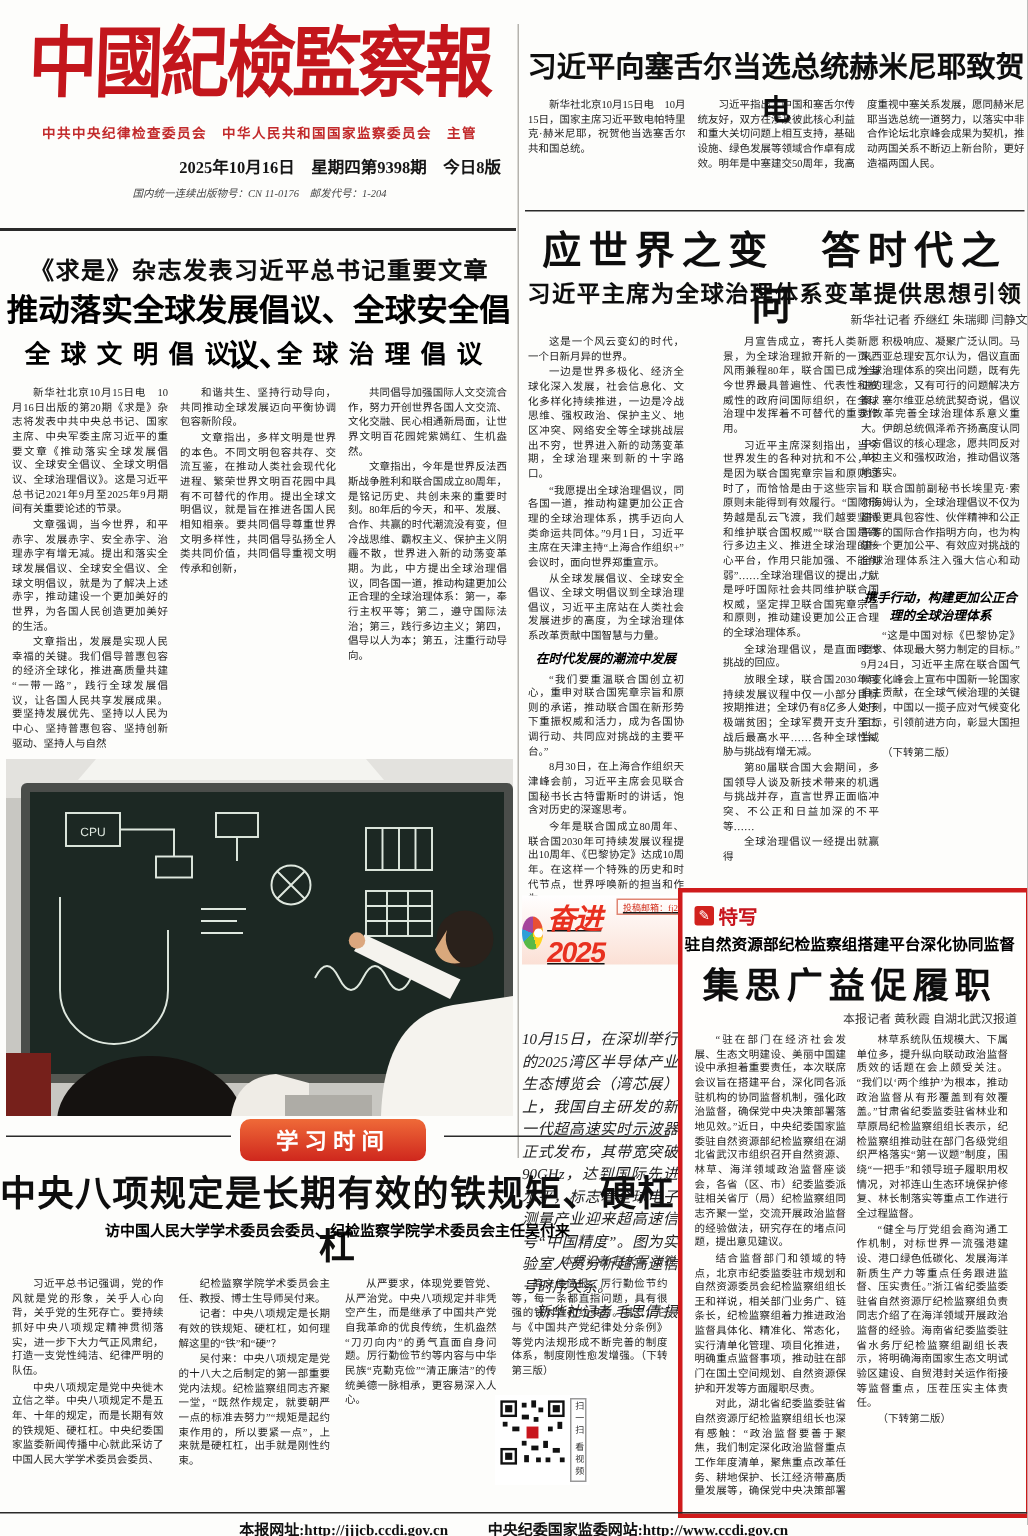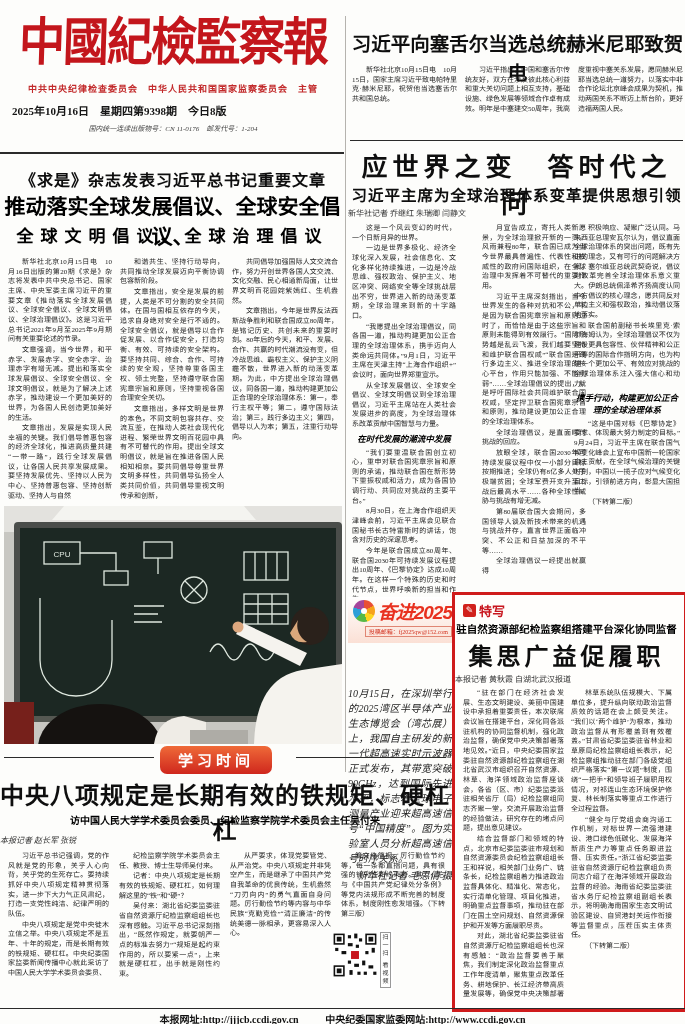--- a/index.html
+++ b/index.html
@@ -12,27 +12,27 @@
   .hline { position:absolute; height:1px; background:#2a2a2a; }
   .vline { position:absolute; width:1px; background:#b5b3ae; }
 
   
   .mast-title {
     font-weight:900; font-size:46px; line-height:1.35; text-align:center;
     color:#c3161c; letter-spacing:-2px; transform:scaleY(1.12) skewX(-2deg);
     font-family:"Liberation Serif", serif;
   }
   .mast-super { color:#c22a2b; font-size:9px; text-align:center; letter-spacing:1px; font-weight:bold; }
-  .mast-dateline { display:flex; justify-content:flex-start; font-size:11px; font-weight:bold; padding:0 6px; }
+  .mast-dateline { display:flex; justify-content:flex-end; font-size:11px; font-weight:bold; padding:0 6px; }
   .mast-pub { font-size:7px; font-style:italic; text-align:center; color:#444; }
 
   
   .h-serif-big { font-family:"Liberation Serif", serif; font-weight:900; text-align:center; color:#0e0e0e; }
   .h-sans-big  { font-family:"Liberation Sans", sans-serif; font-weight:900; text-align:center; color:#000; }
-  .byline { font-size:8px; text-align:left; color:#333; }
+  .byline { font-size:8px; text-align:right; color:#333; }
 
   
   .newscol {
     position:absolute; font-size:7px; line-height:1.38; color:#1c1c1c;
     text-align:justify; overflow:hidden; font-family:"Liberation Serif", serif;
   }
   .newscol p { margin:0 0 1px 0; text-indent:2em; }
   .col-subhead {
     font-family:"Liberation Sans", sans-serif; font-weight:bold; font-size:8.5px;
     text-align:center; text-indent:0; margin:4px 0 3px 0; color:#000;font-style:italic;
@@ -41,22 +41,22 @@
 
   
   .study-badge {
     position:absolute; background:linear-gradient(180deg,#ef6a38,#cf271d);
     color:#fff; font-family:"Liberation Sans", sans-serif; font-weight:bold;
     font-size:15px; letter-spacing:4px; text-align:center; border-radius:7px;
     padding:3px 0 4px 0;
   }
 
   
-  .fenjin-box { position:absolute; display:flex; flex-direction:column; align-items:flex-end;
-    background:linear-gradient(180deg,#ffffff,#fbe0d5); }
+  .fenjin-box { position:absolute; display:flex; flex-direction:row; align-items:flex-start;
+    background:linear-gradient(180deg,#ffffff,#fbe0d5);text-decoration:underline; }
   .fenjin-row { display:flex; align-items:center; gap:3px; }
   .pinwheel { width:22px; height:22px; border-radius:50%; position:relative;
     background:conic-gradient(#e94f35 0 60deg,#f7a21b 0 115deg,#ffd41e 0 165deg,#58b947 0 225deg,#2e9fd8 0 290deg,#a5459b 0 360deg); }
   .pinwheel::after { content:""; position:absolute; left:8px; top:8px; width:6px; height:6px; background:#fff; border-radius:50%; }
   .fenjin-title { font-family:"Liberation Sans", sans-serif; font-style:italic; font-weight:900;
     font-size:19px; color:#e8301f; letter-spacing:-1px; }
   .fenjin-note { font-size:6px; color:#d2311f; border:1px solid #e08573; padding:0 3px; margin-top:2px; white-space:nowrap; }
 
   
   .photo-caption { font-size:10px; font-style:italic; line-height:1.5; text-align:justify; color:#222; }
@@ -131,21 +131,20 @@
   <div class="abs h-serif-big" style="left:4px; top:167px; width:338px; font-size:16px; letter-spacing:1px;">《求是》杂志发表习近平总书记重要文章</div>
   <div class="abs h-sans-big" style="left:0; top:190px; width:345px; font-size:21px;">推动落实全球发展倡议、全球安全倡议、</div>
   <div class="abs h-sans-big" style="left:0; top:222px; width:345px; font-size:17px; letter-spacing:7px;">全球文明倡议、全球治理倡议</div>
   <div class="newscol" style="left:8px; top:258px; width:104px; height:244px;">
       <p>新华社北京10月15日电　10月16日出版的第20期《求是》杂志将发表中共中央总书记、国家主席、中央军委主席习近平的重要文章《推动落实全球发展倡议、全球安全倡议、全球文明倡议、全球治理倡议》。这是习近平总书记2021年9月至2025年9月期间有关重要论述的节录。</p>
       <p>文章强调，当今世界，和平赤字、发展赤字、安全赤字、治理赤字有增无减。提出和落实全球发展倡议、全球安全倡议、全球文明倡议，就是为了解决上述赤字，推动建设一个更加美好的世界，为各国人民创造更加美好的生活。</p>
       <p>文章指出，发展是实现人民幸福的关键。我们倡导普惠包容的经济全球化，推进高质量共建“一带一路”，践行全球发展倡议，让各国人民共享发展成果。要坚持发展优先、坚持以人民为中心、坚持普惠包容、坚持创新驱动、坚持人与自然</p>
     </div>
   <div class="newscol" style="left:120px; top:258px; width:104px; height:244px;">
       <p>和谐共生、坚持行动导向，共同推动全球发展迈向平衡协调包容新阶段。</p>
-      <p>文章指出，安全是发展的前提，人类是不可分割的安全共同体。在国与国相互依存的今天，追求自身绝对安全是行不通的。全球安全倡议，就是倡导以合作促发展、以合作促安全，打造均衡、有效、可持续的安全架构。要坚持共同、综合、合作、可持续的安全观，坚持尊重各国主权、领土完整，坚持遵守联合国宪章宗旨和原则，坚持重视各国合理安全关切。</p>
       <p>文章指出，多样文明是世界的本色。不同文明包容共存、交流互鉴，在推动人类社会现代化进程、繁荣世界文明百花园中具有不可替代的作用。提出全球文明倡议，就是旨在推进各国人民相知相亲。要共同倡导尊重世界文明多样性，共同倡导弘扬全人类共同价值，共同倡导重视文明传承和创新，</p>
     </div>
   <div class="newscol" style="left:232px; top:258px; width:106px; height:244px;">
       <p>共同倡导加强国际人文交流合作，努力开创世界各国人文交流、文化交融、民心相通新局面，让世界文明百花园姹紫嫣红、生机盎然。</p>
       <p>文章指出，今年是世界反法西斯战争胜利和联合国成立80周年，是铭记历史、共创未来的重要时刻。80年后的今天，和平、发展、合作、共赢的时代潮流没有变，但冷战思维、霸权主义、保护主义阴霾不散，世界进入新的动荡变革期。为此，中方提出全球治理倡议，同各国一道，推动构建更加公正合理的全球治理体系：第一，奉行主权平等；第二，遵守国际法治；第三，践行多边主义；第四，倡导以人为本；第五，注重行动导向。</p>
     </div>
 
   <svg class="abs" style="left:4px; top:506px;" width="338" height="238" viewBox="0 0 338 238">
     <rect width="338" height="238" fill="#c8c7c2"></rect>
     <rect width="338" height="26" fill="#e3e2de"></rect>
@@ -208,32 +207,32 @@
       </div>
     <div class="newscol" style="left:116px; top:94px; width:101px; height:308px;">
         <p>林草系统队伍规模大、下属单位多，提升纵向联动政治监督质效的话题在会上颇受关注。“我们以‘两个维护’为根本，推动政治监督从有形覆盖到有效覆盖。”甘肃省纪委监委驻省林业和草原局纪检监察组组长表示，纪检监察组推动驻在部门各级党组织严格落实“第一议题”制度，围绕“一把手”和领导班子履职用权情况，对祁连山生态环境保护修复、林长制落实等重点工作进行全过程监督。</p>
         <p>“健全与厅党组会商沟通工作机制，对标世界一流强港建设、港口绿色低碳化、发展海洋新质生产力等重点任务跟进监督、压实责任。”浙江省纪委监委驻省自然资源厅纪检监察组负责同志介绍了在海洋领域开展政治监督的经验。海南省纪委监委驻省水务厅纪检监察组副组长表示，将明确海南国家生态文明试验区建设、自贸港封关运作衔接等监督重点，压茬压实主体责任。</p>
         <p>（下转第二版）</p>
       </div>
   </div>
 
   <div class="hline" style="left:4px; top:757px; width:150px;"></div>
   <div class="hline" style="left:296px; top:757px; width:150px;"></div>
-  <div class="study-badge" style="left:160px; top:746px; width:112px;">学习时间</div>
+  <div class="study-badge" style="left:160px; top:746px; width:124px;">学习时间</div>
   <div class="abs h-serif-big" style="left:0; top:776px; width:450px; font-size:24px; letter-spacing:1px;">中央八项规定是长期有效的铁规矩、硬杠杠</div>
   <div class="abs h-sans-big" style="left:0; top:812px; width:450px; font-size:10px;">访中国人民大学学术委员会委员、纪检监察学院学术委员会主任吴付来</div>
   <div class="abs byline" style="left:0; top:834px; width:450px;font-style:italic;">本报记者 赵长军 张锐</div>
   <div class="newscol" style="left:8px; top:852px; width:101px; height:138px;">
       <p>习近平总书记强调，党的作风就是党的形象，关乎人心向背，关乎党的生死存亡。要持续抓好中央八项规定精神贯彻落实，进一步下大力气正风肃纪，打造一支党性纯洁、纪律严明的队伍。</p>
       <p>中央八项规定是党中央徙木立信之举。中央八项规定不是五年、十年的规定，而是长期有效的铁规矩、硬杠杠。中央纪委国家监委新闻传播中心就此采访了中国人民大学学术委员会委员、</p>
     </div>
   <div class="newscol" style="left:119px; top:852px; width:101px; height:138px;">
       <p>纪检监察学院学术委员会主任、教授、博士生导师吴付来。</p>
       <p>记者：中央八项规定是长期有效的铁规矩、硬杠杠，如何理解这里的“铁”和“硬”？</p>
-      <p>吴付来：湖北省纪委监委驻省自然资源厅纪检监察组组长也深有感触。习近平总书记深刻指出，“既然作规定，就要朝严一点的标准去努力”“规矩是起约束作用的，所以要紧一点”，上来就是硬杠杠，出手就是刚性约束。</p>
+      <p>吴付来：中央八项规定是党的十八大之后制定的第一部重要党内法规。纪检监察组同志齐聚一堂，“既然作规定，就要朝严一点的标准去努力”“规矩是起约束作用的，所以要紧一点”，上来就是硬杠杠，出手就是刚性约束。</p>
     </div>
   <div class="newscol" style="left:230px; top:852px; width:101px; height:138px;">
       <p>从严要求，体现党要管党、从严治党。中央八项规定并非凭空产生，而是继承了中国共产党自我革命的优良传统，生机盎然“刀刃向内”的勇气直面自身问题。厉行勤俭节约等内容与中华民族“克勤克俭”“清正廉洁”的传统美德一脉相承，更容易深入人心。</p>
     </div>
   <div class="newscol" style="left:341px; top:852px; width:104px; height:138px;">
       <p>简文件简报，厉行勤俭节约等，每一条都直指问题，具有很强的针对性和约束力。其二，它与《中国共产党纪律处分条例》等党内法规形成不断完善的制度体系，制度刚性愈发增强。（下转第三版）</p>
     </div>
   <div class="qr-wrap" style="left:330px; top:930px;">
     <svg width="46" height="46" viewBox="0 0 29 29">
       <rect width="29" height="29" fill="#fff"></rect>

